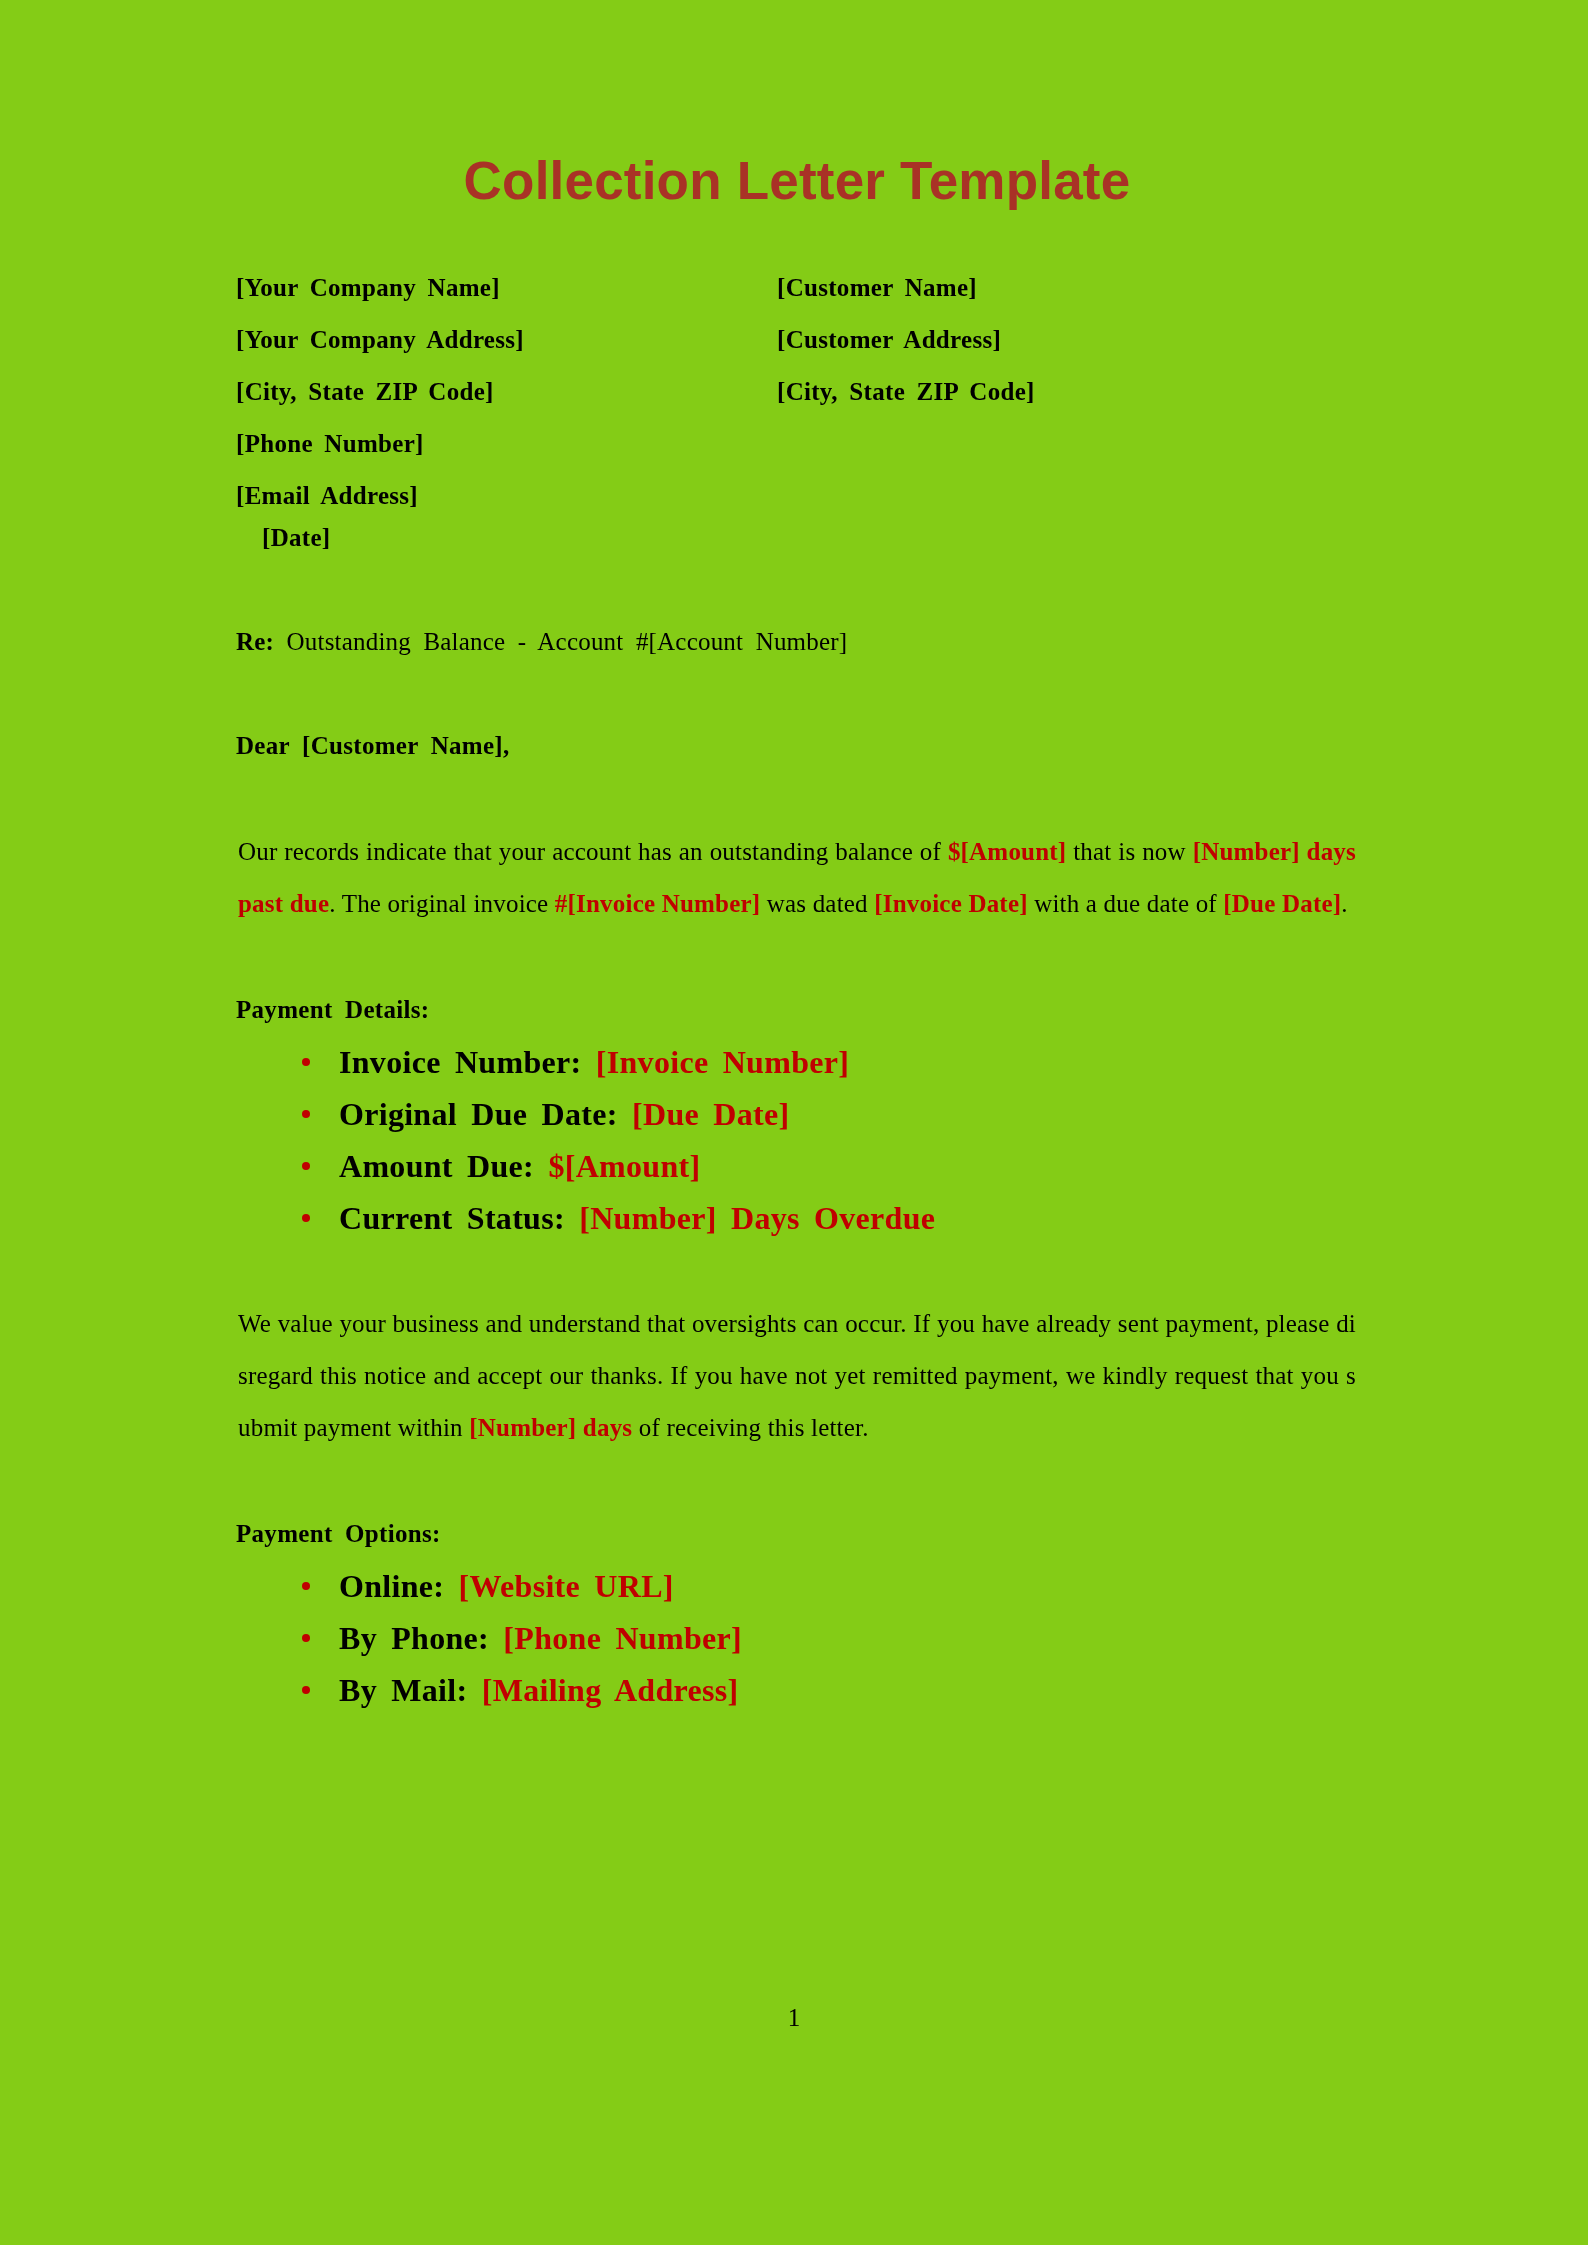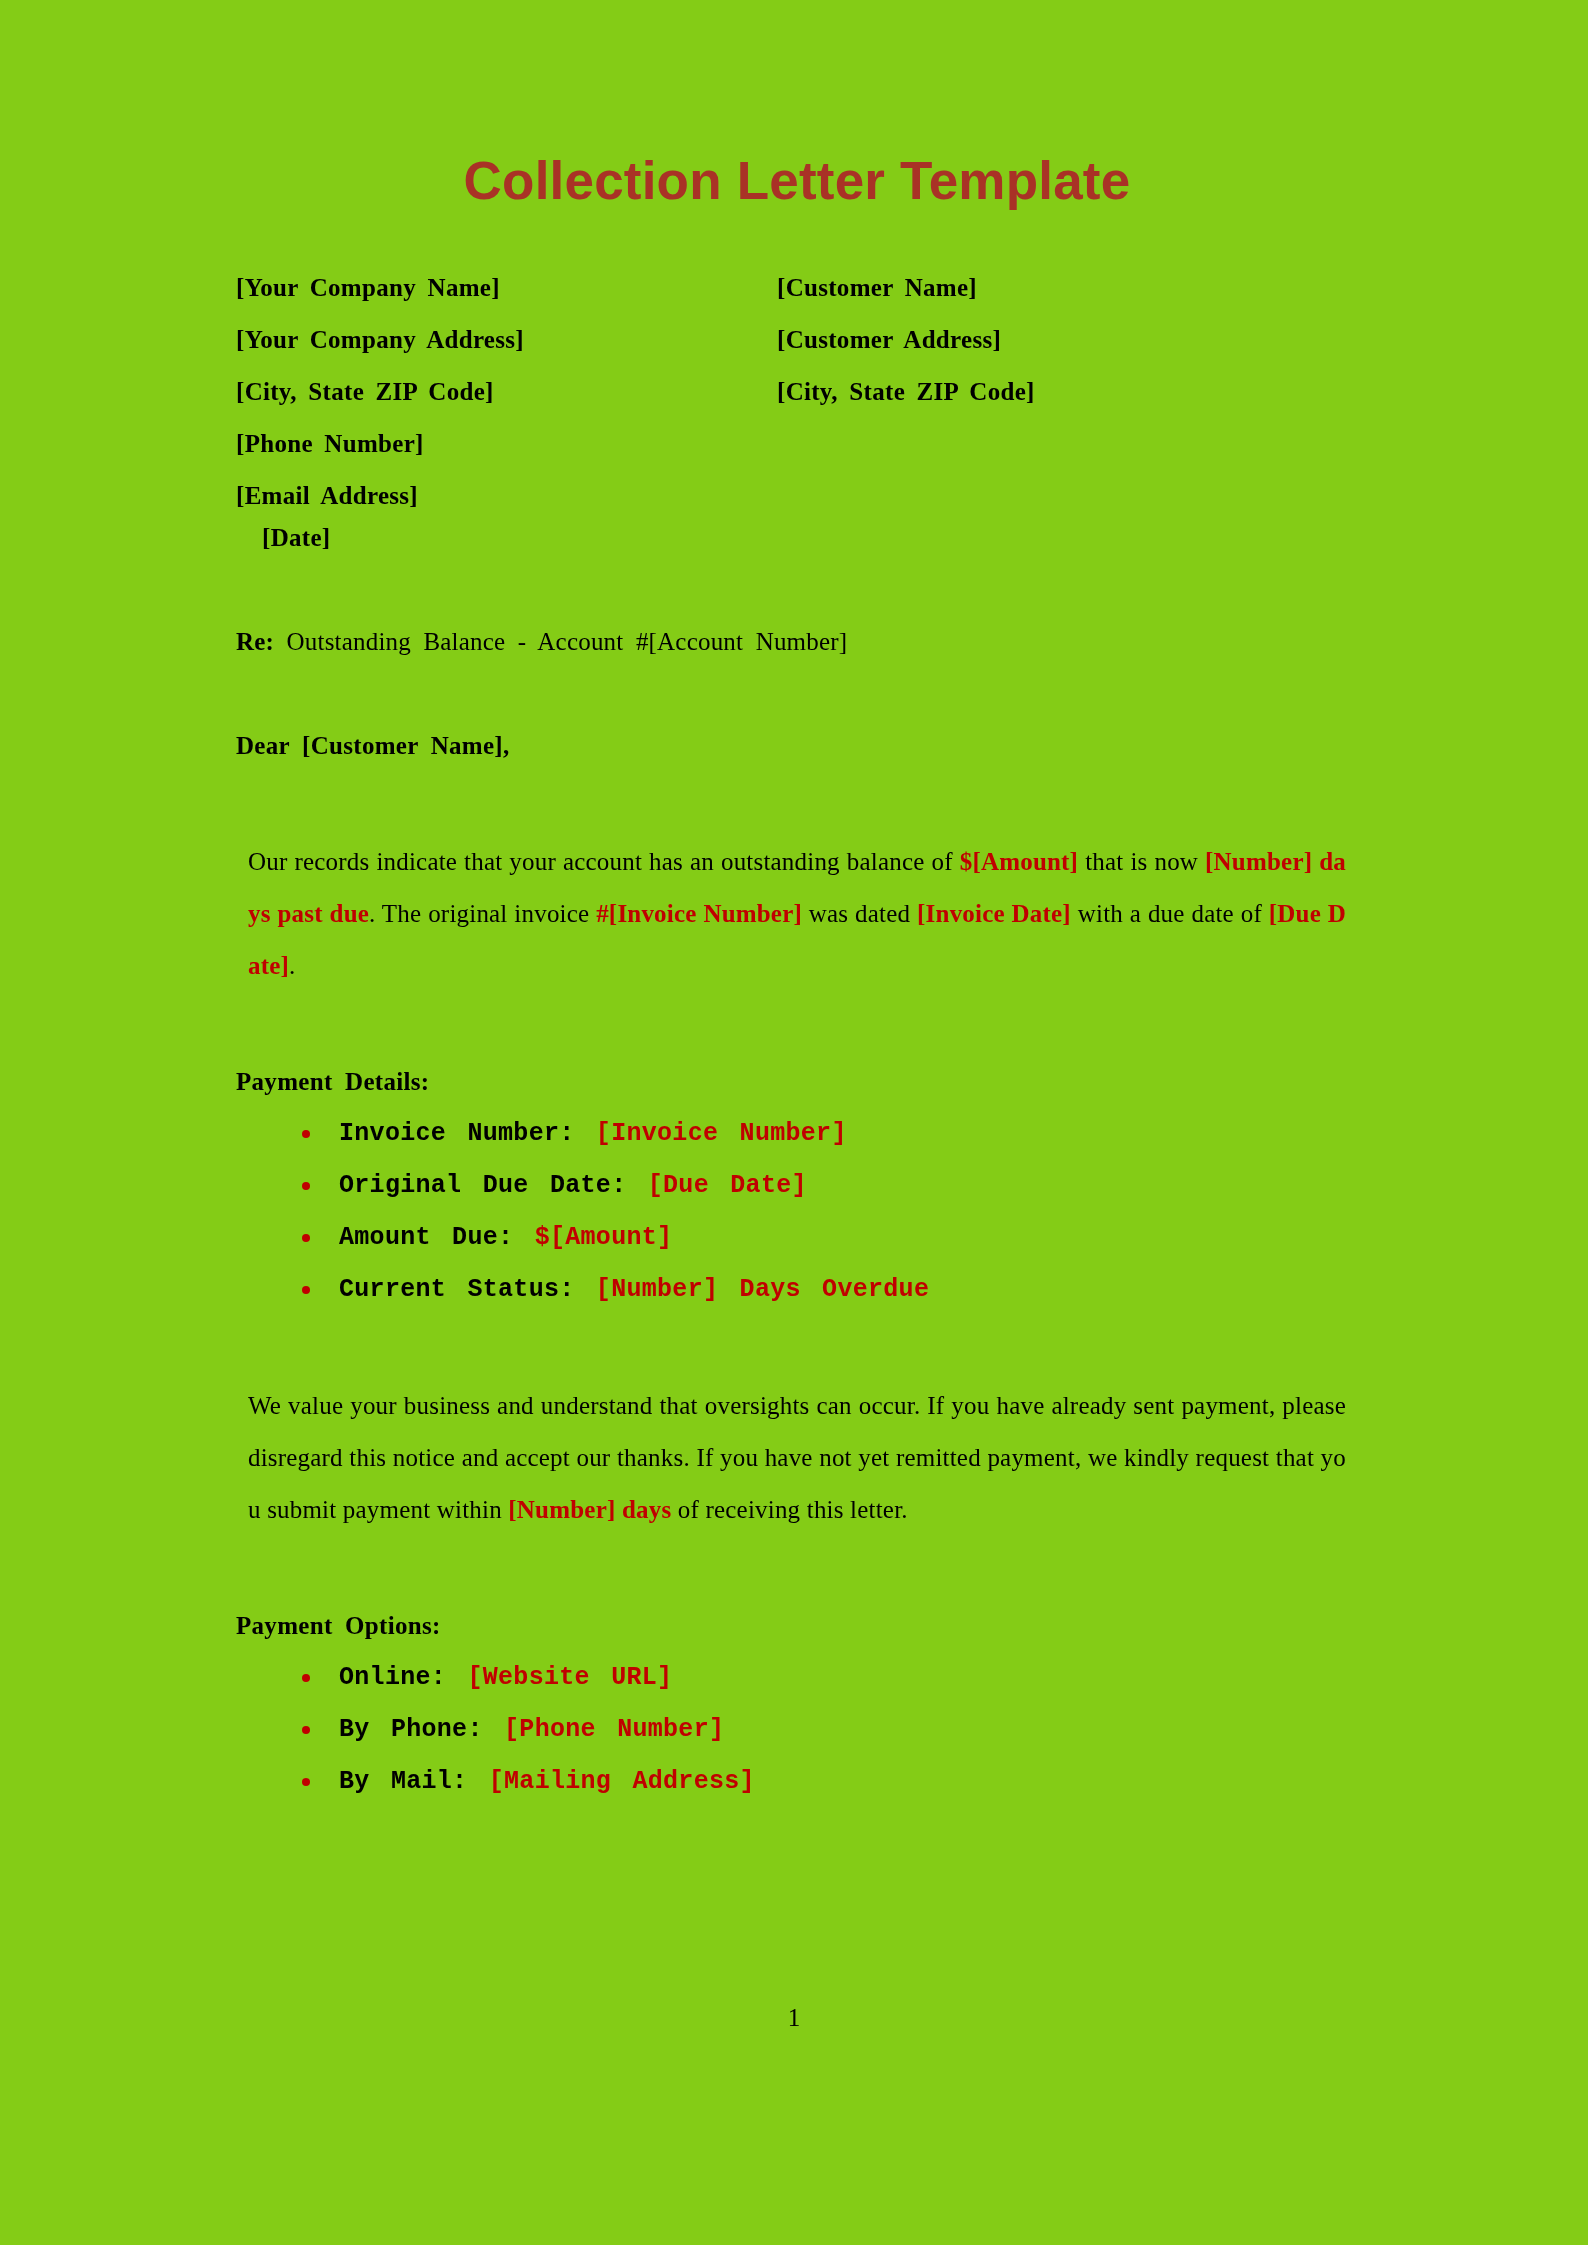--- a/index.html
+++ b/index.html
@@ -94,21 +94,21 @@
 
   
   .para {
     font-size: 25px;
     line-height: 52px;
     text-align: justify;
     text-justify: inter-character;
     word-break: break-all;
     overflow-wrap: anywhere;
     letter-spacing: 0.2px;
-    margin: 12px;
+    margin: 2px;
   }
 
   .hl {
     color: #C00000;
     font-weight: bold;
   }
 
   
   .sec-head {
     font-size: 25px;
@@ -119,28 +119,27 @@
   }
 
   
   .bullets {
     list-style: none;
     margin: 0;
     padding: 0;
   }
   .bullets li {
     position: relative;
-    font-size: 25px;
+    font-size: 32px;
     font-weight: bold;
     line-height: 52px;
     padding-left: 103px;
     word-spacing: 6px;
     letter-spacing: 0.3px;
     white-space: nowrap;
-    font-family: Liberation Mono, monospace;
   }
   .bullets li .dot {
     position: absolute;
     left: 66px;
     top: 50%;
     transform: translateY(-50%);
     width: 8px;
     height: 8px;
     border-radius: 50%;
     background: #C00000;

